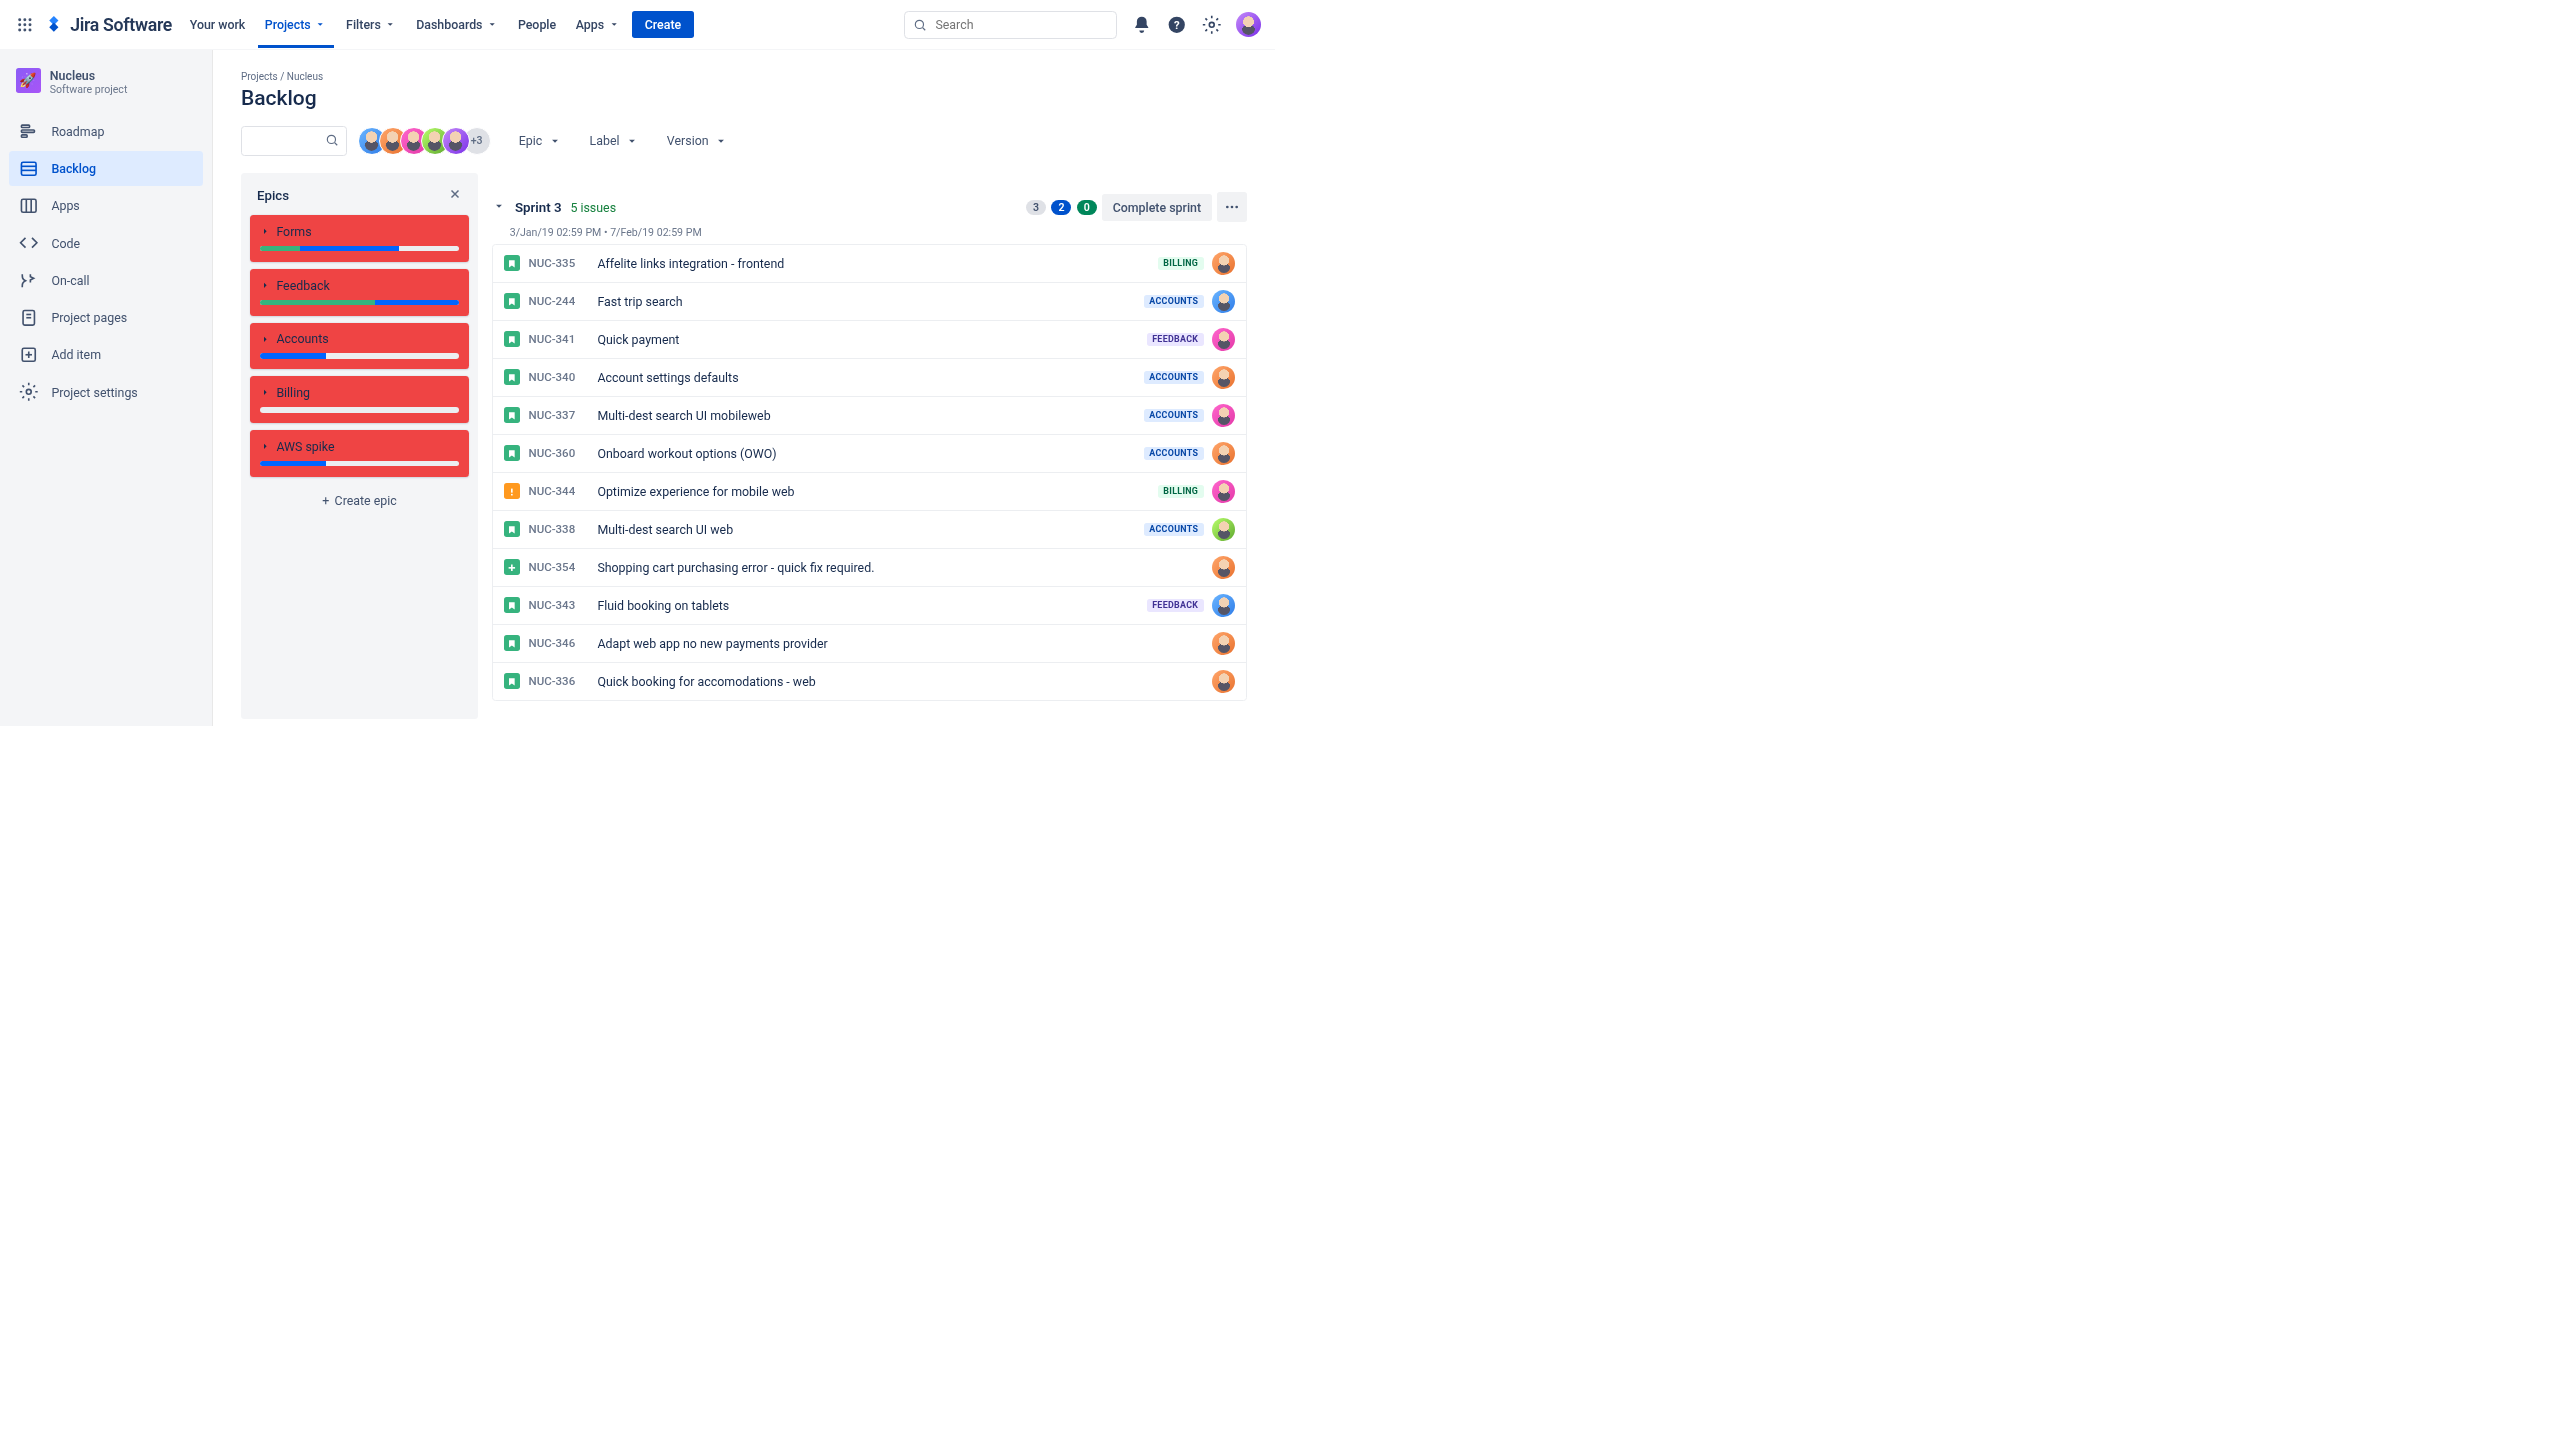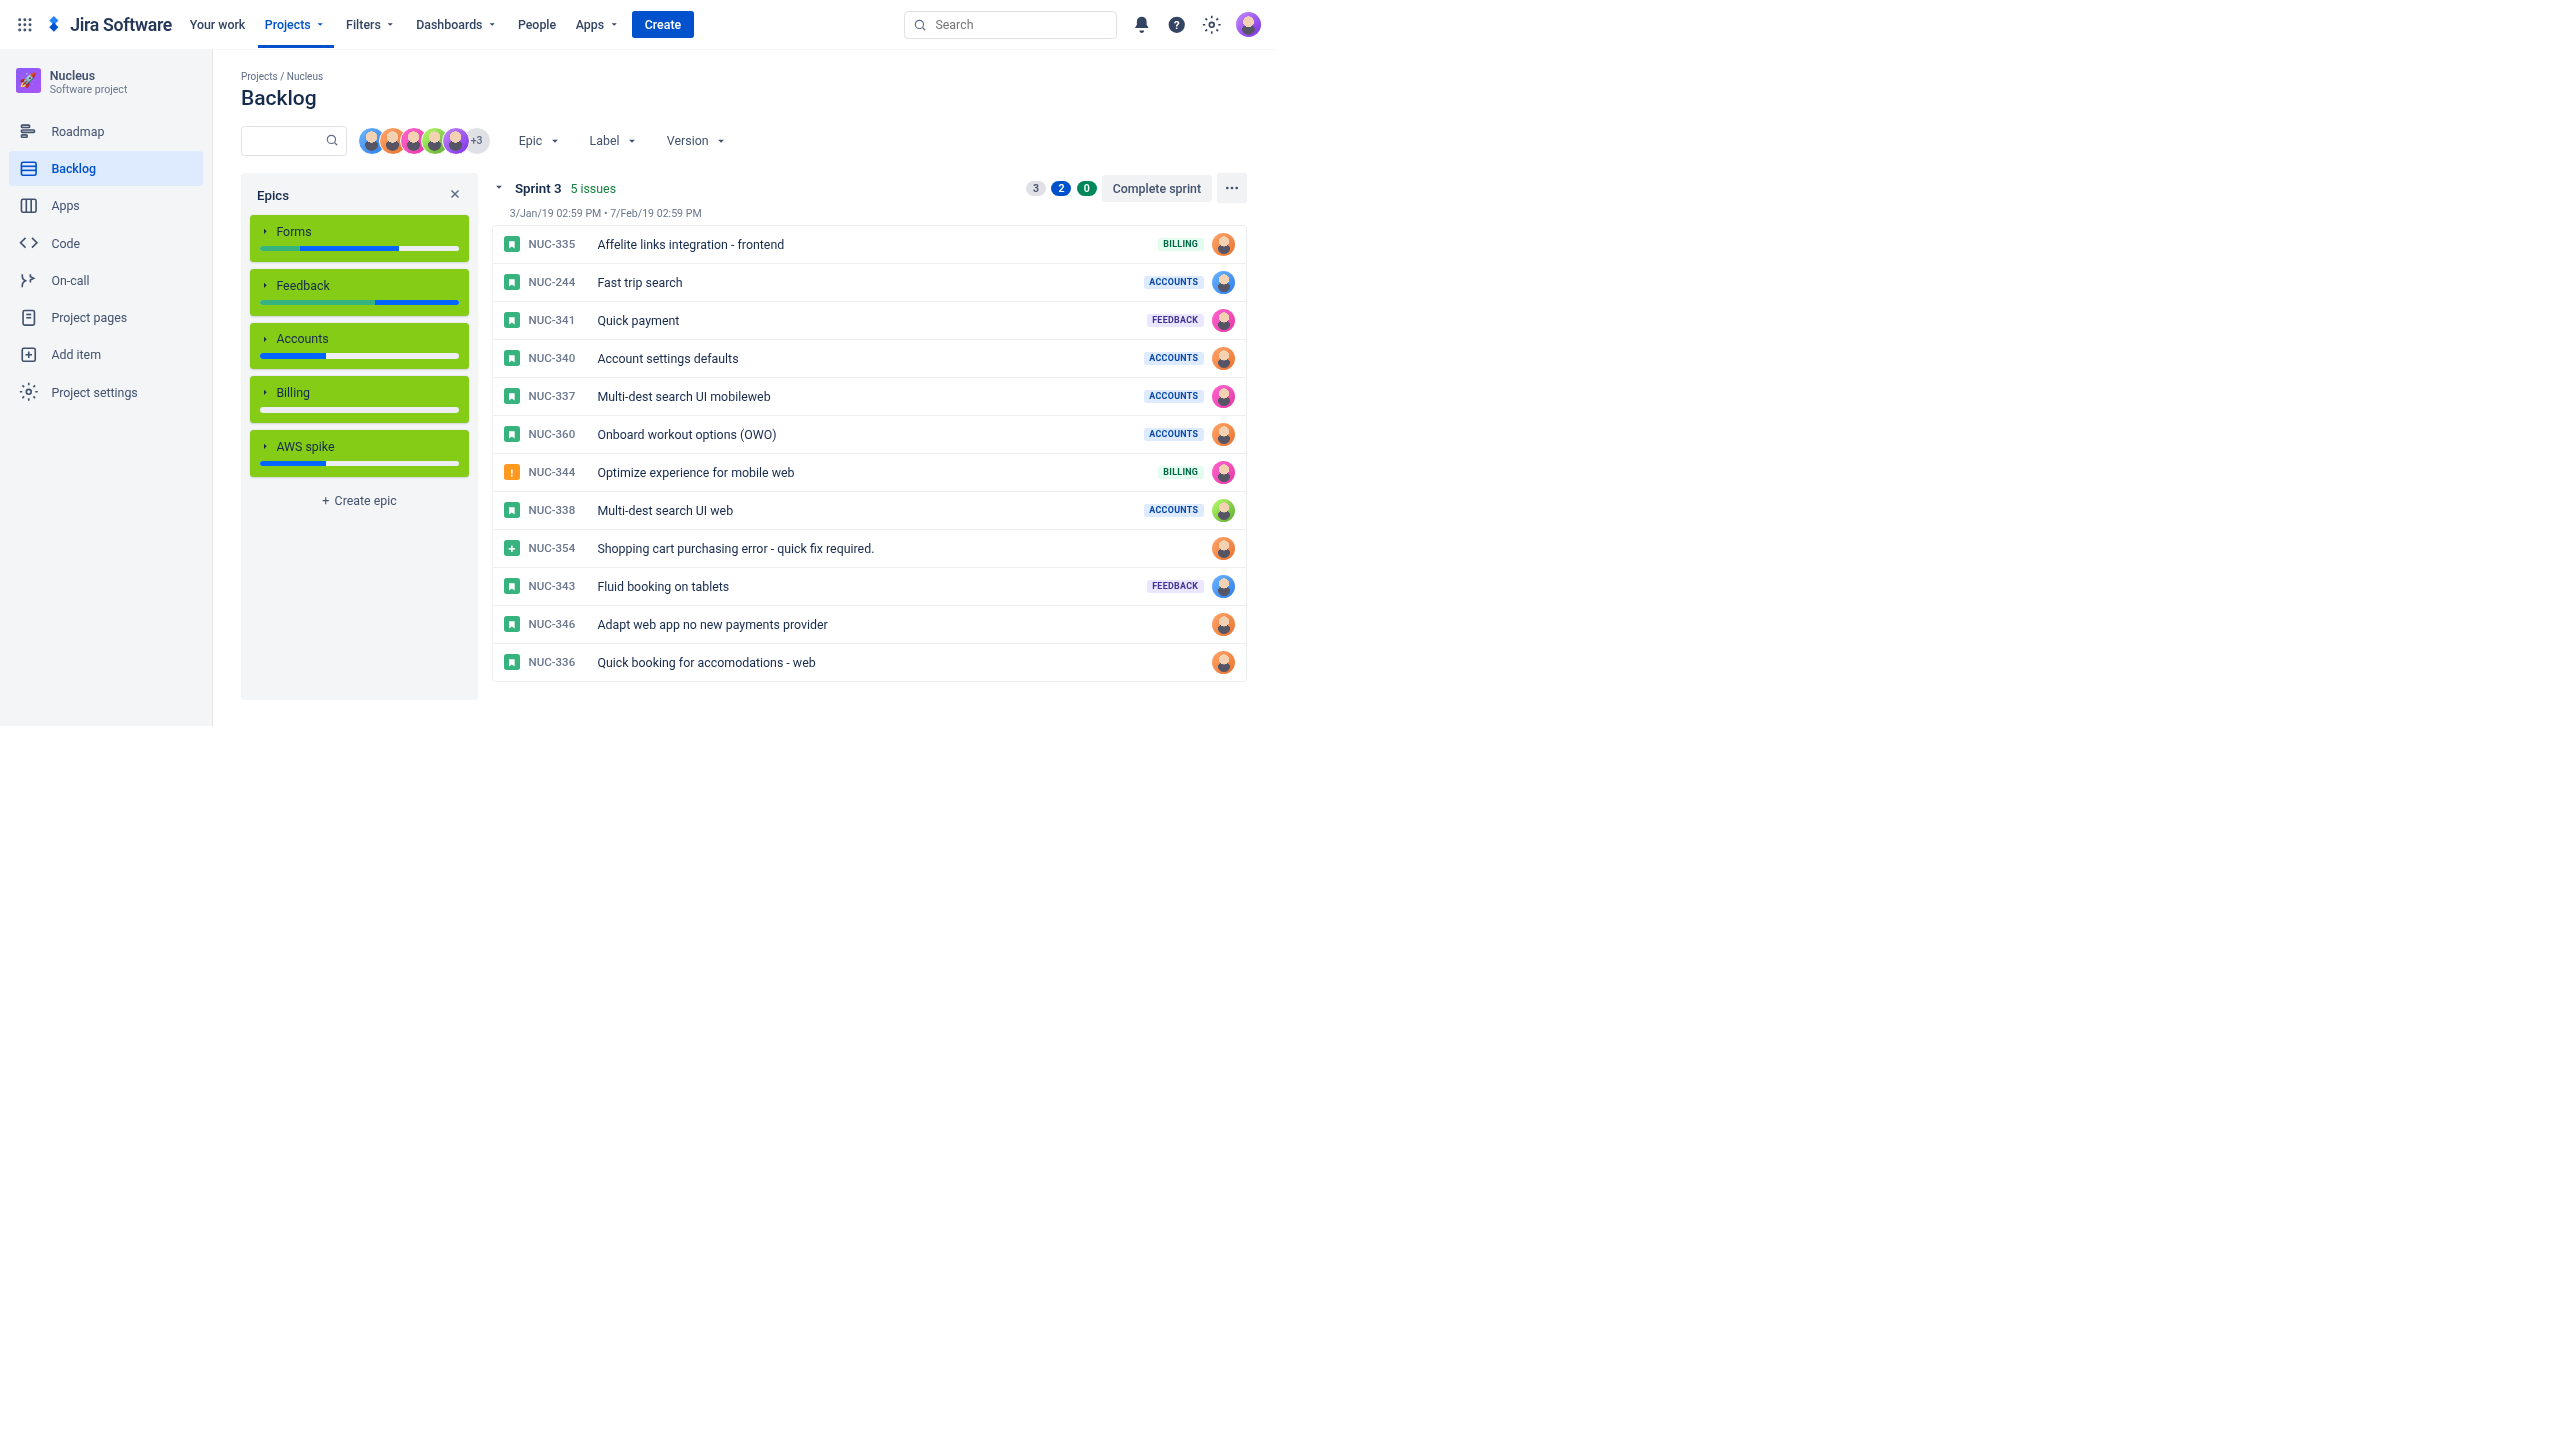--- a/index.html
+++ b/index.html
@@ -44,29 +44,29 @@
 .avatar-group { display: flex; }
 .avatar-group .av { width: 28px; height: 28px; border-radius: 50%; border: 1.8px solid #fff; margin-left: -7px; }
 .avatar-group .av:first-child { margin-left: 0; }
 .av.more { background: #dfe1e6; color:#5E6C84; font-size:10.6px; display:flex; align-items:center; justify-content:center; font-weight:500;}
 .filter-dd { font-size: 12.4px; color: #42526E; cursor: pointer; display:flex; align-items:center; gap:5.3px; padding: 5.3px 7px;}
 
 
 .content { display: flex; gap: 14px; }
 .epics-panel { width: 237px; background: #F4F5F7; border-radius: 3.5px; padding: 8.9px 8.9px; }
 .epics-head { display: flex; justify-content: space-between; align-items: center; padding: 5.3px 7px 10.6px 7px; font-size: 13.3px; font-weight: 500; color:#172B4D;}
-.epic-card { background: #84cc16; border-radius: 3.5px; padding: 8.9px 10.6px 10.6px 10.6px; margin-bottom: 7px; box-shadow: 0 0.9px 1.8px rgba(9,30,66,0.15); cursor:pointer;}
+.epic-card { background: #ef4444; border-radius: 3.5px; padding: 8.9px 10.6px 10.6px 10.6px; margin-bottom: 7px; box-shadow: 0 0.9px 1.8px rgba(9,30,66,0.15); cursor:pointer;}
 .epic-title-row { display: flex; align-items: center; gap: 5.3px; font-size: 12.4px; color: #172B4D; margin-bottom: 7px;}
 .epic-bar { height: 5.3px; background: #eceef1; border-radius: 3.5px; overflow: hidden; display:flex;}
 .bar-g { background: #36B37E; height:100%;}
 .bar-b { background: #0065FF; height:100%;}
 .create-epic { text-align:center; padding: 8.9px; font-size: 12.4px; color:#42526E; cursor:pointer; display:flex; align-items:center; justify-content:center; gap:5.3px;}
 
 .backlog-col { flex: 1; }
-.sprint-head { display: flex; align-items: center; gap: 8.9px; margin-bottom: 3.5px;}
+.sprint-head { display: flex; align-items: center; gap: 8.9px; margin-bottom: 3.5px; margin-top: 19px;}
 .sprint-name { font-weight: 600; font-size: 13.3px; color:#172B4D;}
 .sprint-count { font-size: 12.4px; color:#15803d;}
 .sprint-sub { font-size: 10.6px; color:#6B778C; margin-left: 17.7px; margin-bottom: 5.3px;}
 .sprint-right { margin-left:auto; display:flex; align-items:center; gap:5.3px;}
 .chip { font-size: 10.6px; font-weight:600; border-radius: 8.9px; padding: 0.9px 7px; color:#fff;}
 .chip.grey { background:#dfe1e6; color:#42526E;}
 .chip.blue { background:#0052CC;}
 .chip.green { background:#00875A;}
 .complete-btn { background:#f1f2f4; border:none; padding:6.2px 10.6px; border-radius:2.7px; font-size:12.4px; color:#42526E; cursor:pointer; font-weight:500;}
 .more-btn { background:#f1f2f4; border:none; width:30px; height:30px; border-radius:2.7px; cursor:pointer; display:flex; align-items:center; justify-content:center; color:#42526E;}

